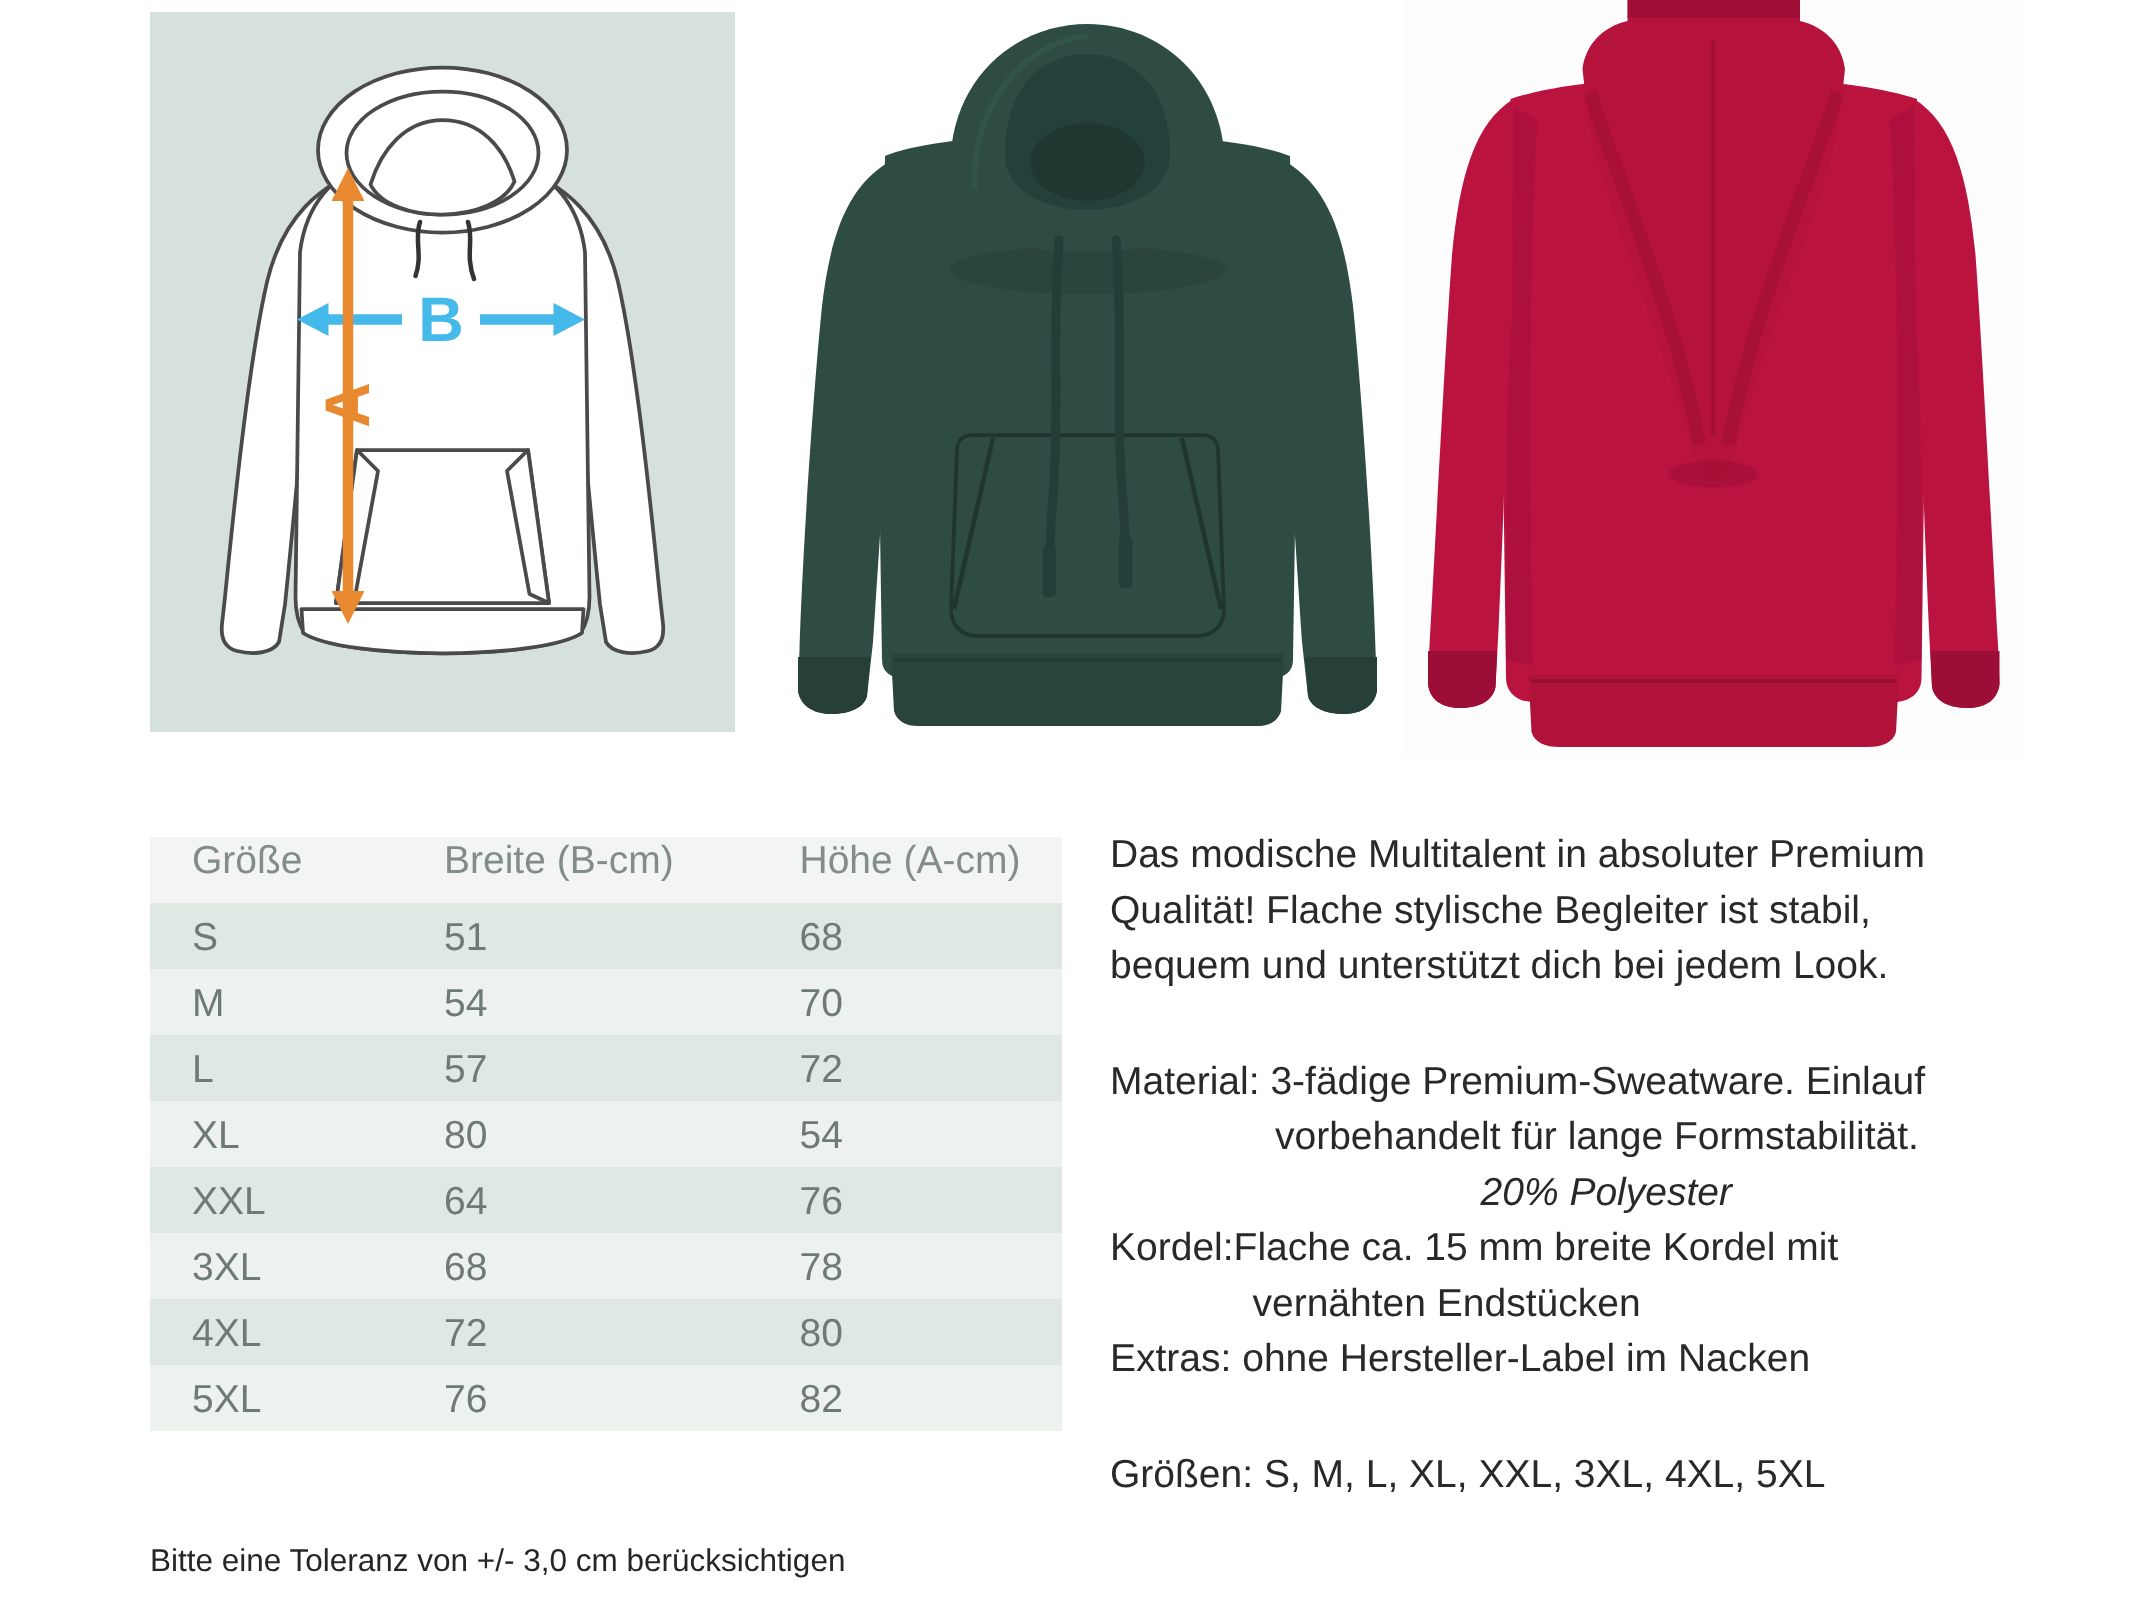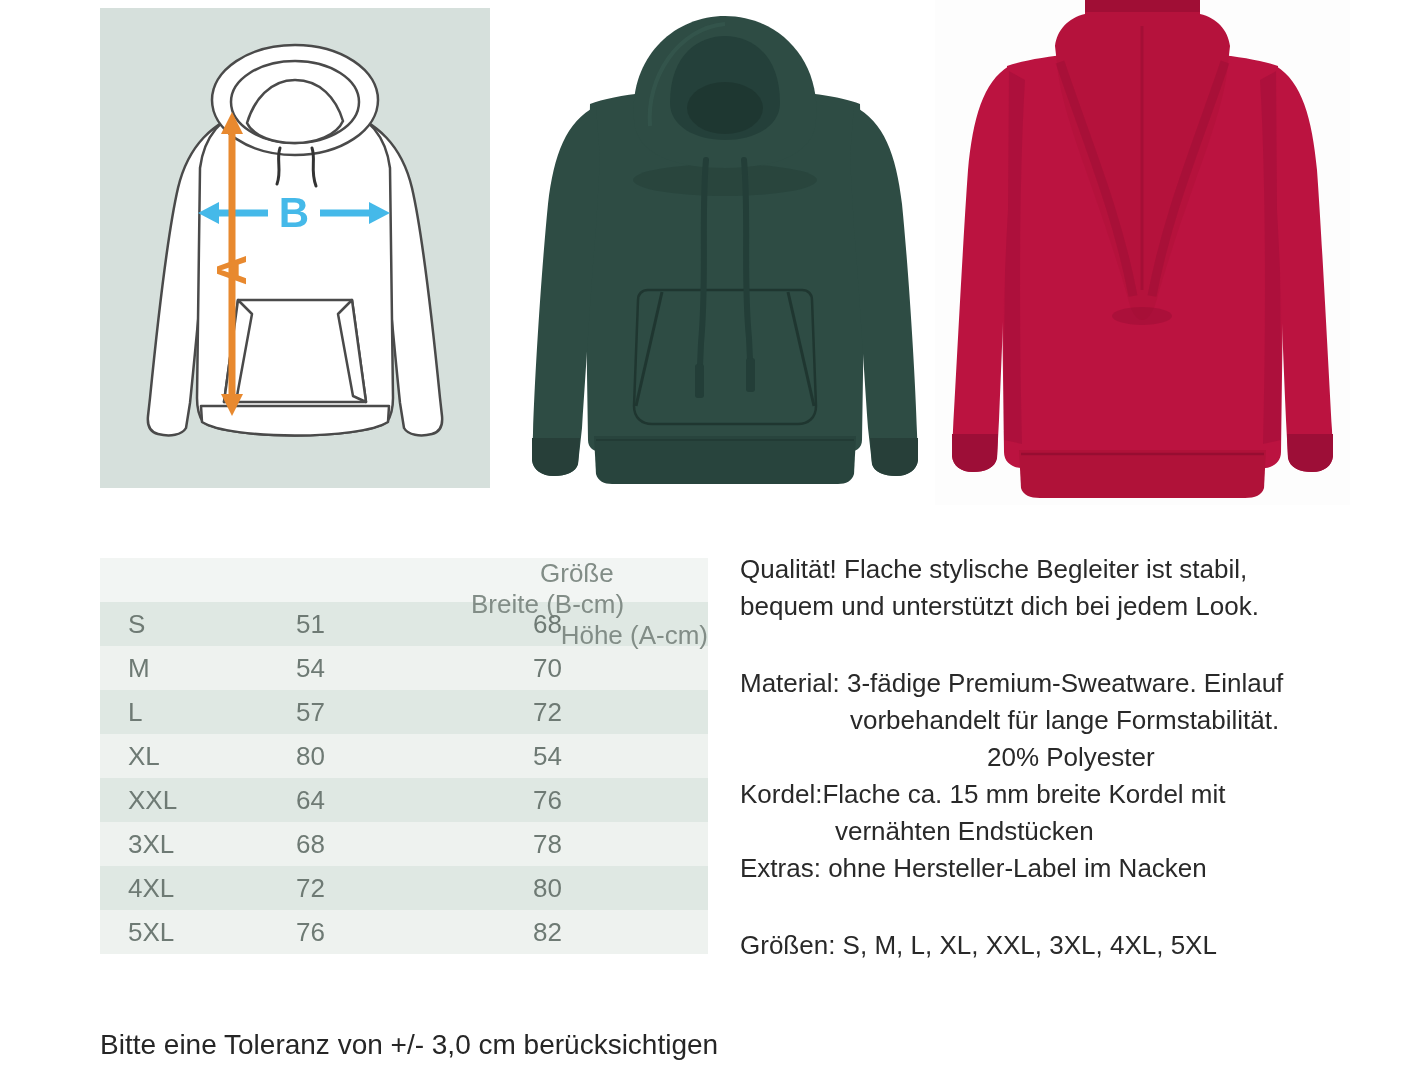--- a/index.html
+++ b/index.html
@@ -7,30 +7,30 @@
     position:relative;width:1424px;height:1068px;background:#ffffff;
     font-family:"Liberation Sans","DejaVu Sans",sans-serif;overflow:hidden;
   }
   
   .diagram-panel{position:absolute;left:100px;top:8px;width:390px;height:480px;background:#d6e0dc;}
   .photo-front{position:absolute;left:520px;top:8px;width:410px;height:482px;background:#ffffff;}
   .photo-back{position:absolute;left:935px;top:0px;width:415px;height:505px;background:#fdfdfd;}
   .diagram-panel svg,.photo-front svg,.photo-back svg{display:block;width:100%;height:100%;}
   
   .size-table{position:absolute;left:100px;top:558px;width:608px;font-size:26px;font-weight:400;}
-  .thead{display:flex;height:44px;align-items:flex-end;background:#f2f5f3;color:#828d87;flex-direction:column;}
+  .thead{display:flex;height:44px;align-items:flex-start;background:#f2f5f3;color:#828d87;}
   .trow{display:flex;height:44px;align-items:center;color:#6e7a74;}
   .trow.odd{background:#dfe8e3;}
   .trow.even{background:#eef2ef;}
   .tcell{box-sizing:border-box;}
   .tcell.size{width:196px;padding-left:28px;}
   .tcell.breite{width:237px;}
   .tcell.hoehe{flex:1;}
   
-  .tolerance-note{position:absolute;left:100px;top:1029px;font-size:28px;color:#262626;}
+  .tolerance-note{position:absolute;left:100px;top:1029px;font-size:21px;color:#262626;}
   
   .description{position:absolute;left:740px;top:551px;width:684px;font-size:26px;line-height:37px;color:#292929;}
   .dline{white-space:nowrap;}
   .dline.blank{height:40px;}
 </style>
 </head>
 <body>
 
 <div class="page">
 
@@ -177,26 +177,27 @@
           <div class="tcell size">5XL</div>
           <div class="tcell breite">76</div>
           <div class="tcell hoehe">82</div>
         </div>
       </div>
   </div>
 
   <div class="tolerance-note">Bitte eine Toleranz von +/- 3,0 cm berücksichtigen</div>
 
   <div class="description">
+      <div class="dline">Das modische Multitalent in absoluter Premium</div>
       <div class="dline">Qualität! Flache stylische Begleiter ist stabil,</div>
       <div class="dline">bequem und unterstützt dich bei jedem Look.</div>
       <div class="dline blank"></div>
       <div class="dline">Material: 3-fädige Premium-Sweatware. Einlauf</div>
       <div class="dline" style="padding-left: 110px;">vorbehandelt für lange Formstabilität.</div>
-      <div class="dline" style="padding-left: 247px;">20% Polyester</div>
+      <div class="dline" style="padding-left: 247px; font-style: italic;">20% Polyester</div>
       <div class="dline">Kordel:Flache ca. 15 mm breite Kordel mit</div>
       <div class="dline" style="padding-left: 95px;">vernähten Endstücken</div>
       <div class="dline">Extras: ohne Hersteller-Label im Nacken</div>
       <div class="dline blank"></div>
       <div class="dline">Größen: S, M, L, XL, XXL, 3XL, 4XL, 5XL</div>
     </div>
 
 </div>
 
 </body></html>

